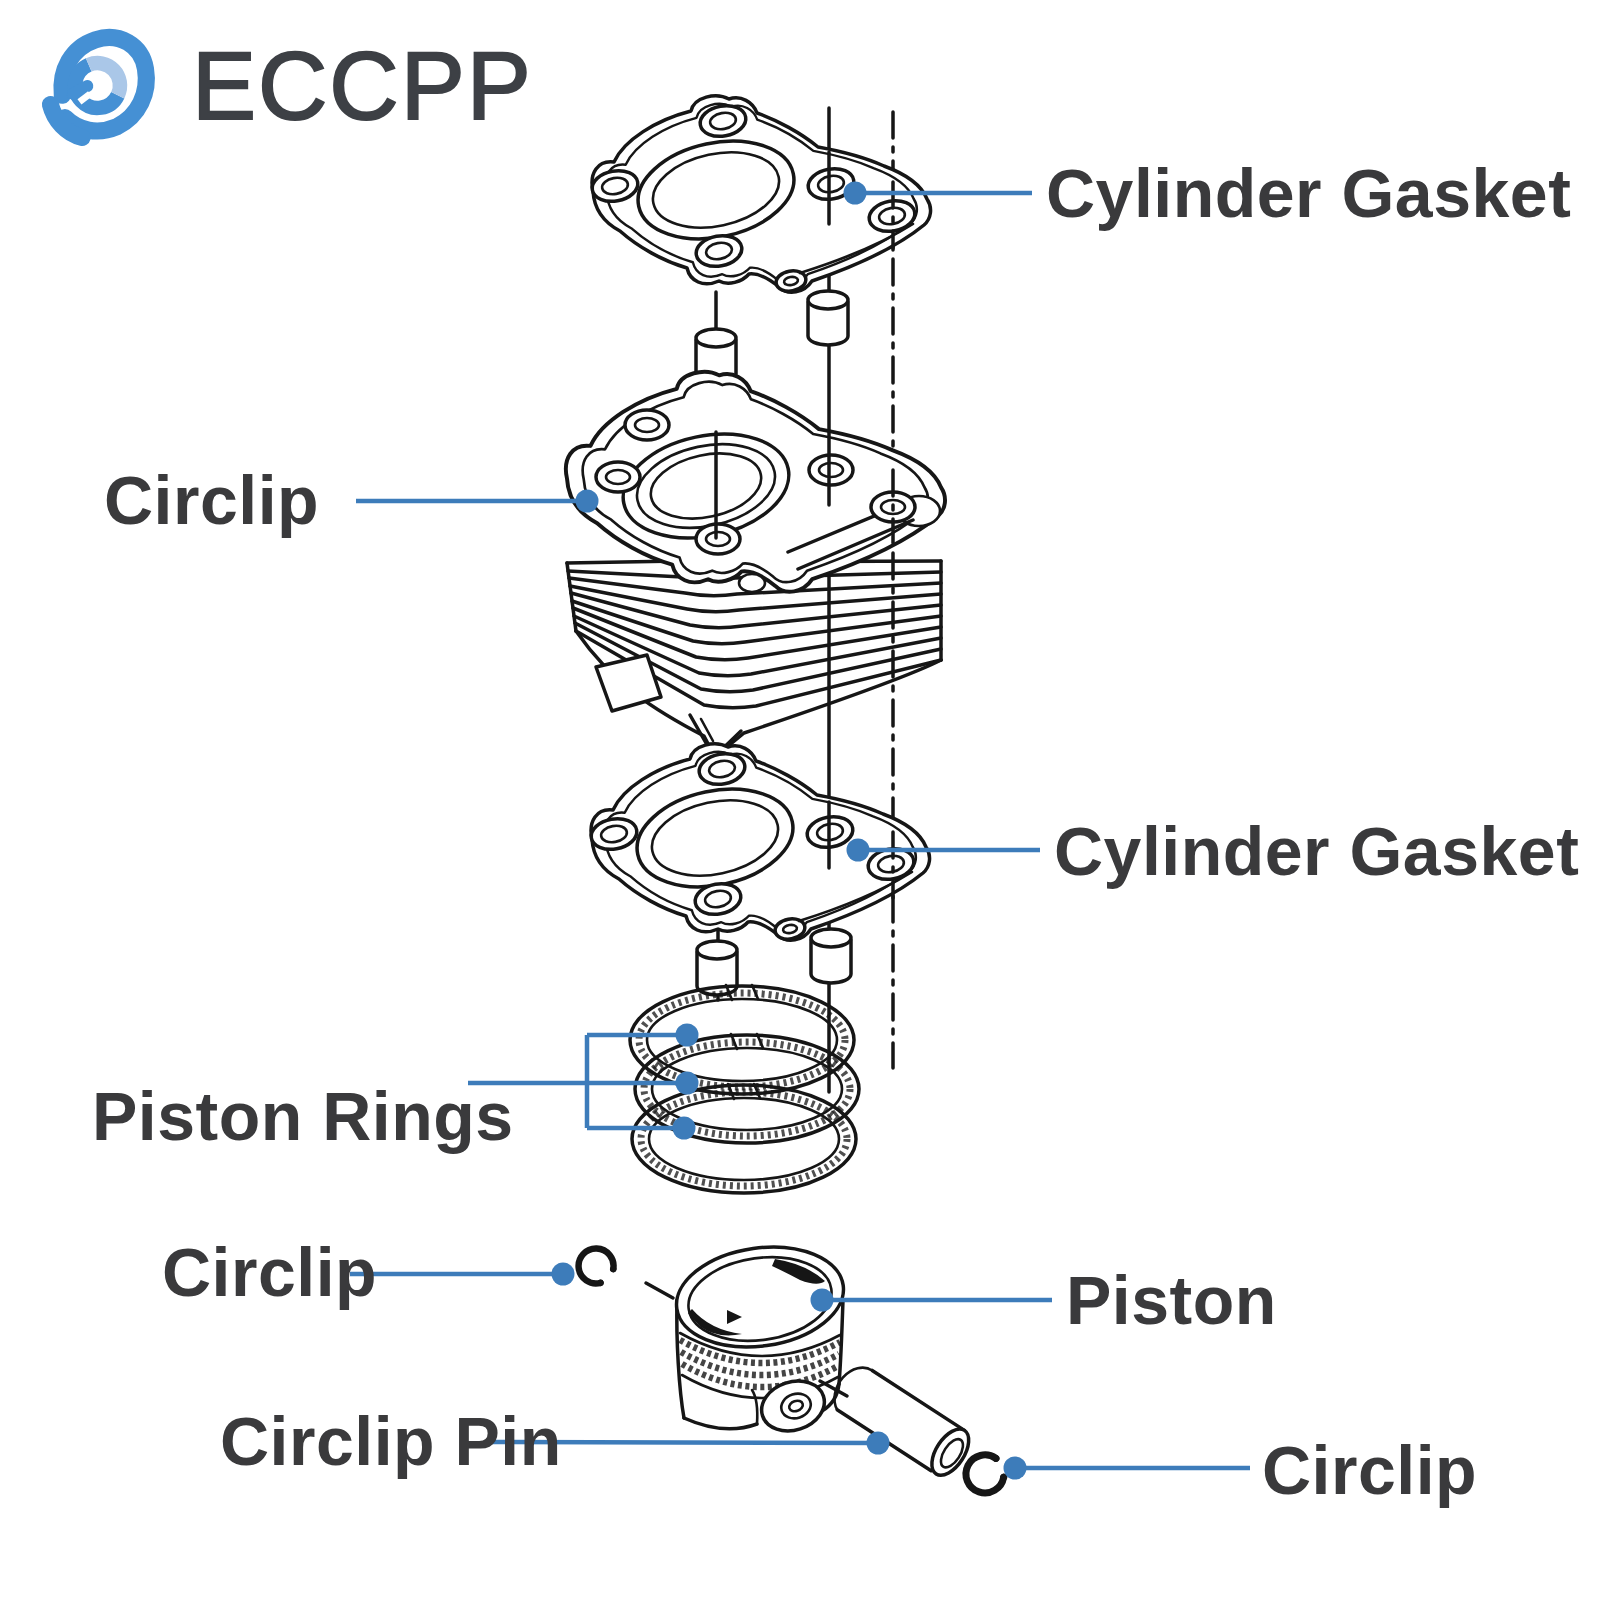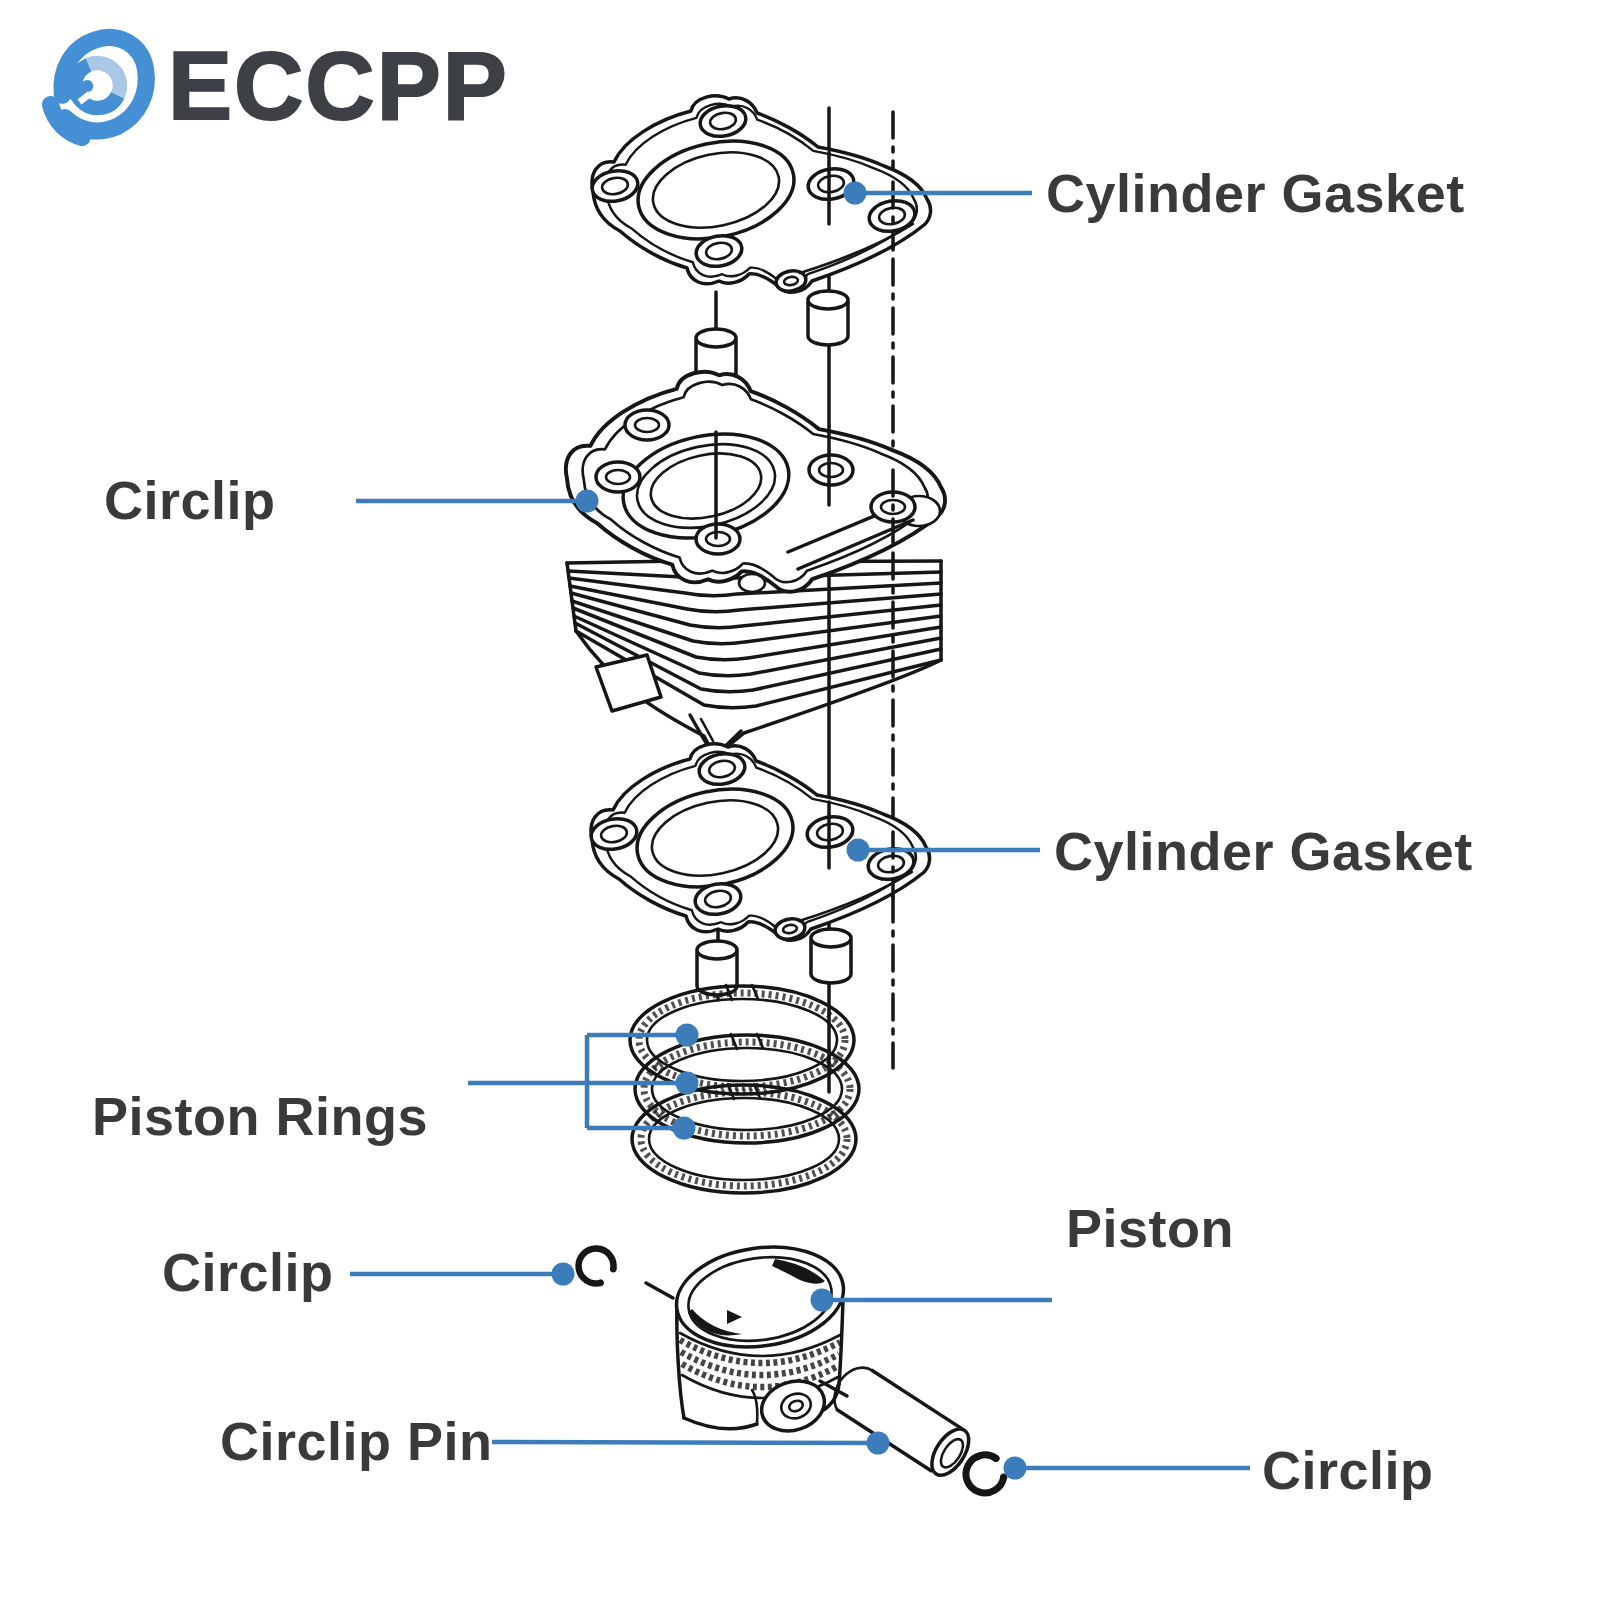--- a/index.html
+++ b/index.html
@@ -22,27 +22,27 @@
   .fw  { fill:#ffffff; }
   .filled { fill:var(--line-art); stroke:none; }
   .dash { stroke-dasharray:26 9 5 9; }
   .hatch { stroke:var(--line-art); fill:none; stroke-width:6.5; stroke-dasharray:4 3.5; opacity:.8; }
   .ringtex { stroke:var(--line-art); fill:none; stroke-width:7; stroke-dasharray:3 4; opacity:.75; }
   .blue-line { stroke:var(--accent-blue); stroke-width:4.5; fill:none; stroke-linecap:butt; }
   .blue-dot  { fill:var(--accent-blue); }
   
   .label {
     position:absolute; transform:translateY(-50%); white-space:nowrap;
-    font-size:54px; font-weight:700; color:var(--label-text); letter-spacing:0.5px;
+    font-size:68px; font-weight:700; color:var(--label-text); letter-spacing:0.5px;
   }
   
   .brand { position:absolute; left:28px; top:20px; display:flex; align-items:center; }
   .brand-name {
-    font-size:96px; font-weight:700; color:var(--brand-text);
-    letter-spacing:2px; margin-left:8px;
+    font-size:96px; font-weight:400; color:var(--brand-text);
+    letter-spacing:2px; margin-left:32px;
     -webkit-text-stroke:2px var(--brand-text);
   }
 </style>
 </head>
 <body>
 
 <div class="canvas">
 
   <svg class="diagram-svg" width="1600" height="1600" viewBox="0 0 1600 1600">
 
@@ -270,17 +270,17 @@
       <path d="M 39,62 L 47,56" stroke="#ffffff" stroke-width="5" stroke-linecap="butt"></path>
     </svg>
     <span class="brand-name">ECCPP</span>
   </div>
 
   <div class="label" style="left:1046px; top:193px">Cylinder Gasket</div>
   <div class="label" style="left:104px;  top:500px">Circlip</div>
   <div class="label" style="left:1054px; top:851px">Cylinder Gasket</div>
   <div class="label" style="left:92px;   top:1116px">Piston Rings</div>
   <div class="label" style="left:162px;  top:1272px">Circlip</div>
-  <div class="label" style="left:1066px; top:1228px">Piston</div>
+  <div class="label" style="left:1066px; top:1300px">Piston</div>
   <div class="label" style="left:220px;  top:1441px">Circlip Pin</div>
   <div class="label" style="left:1262px; top:1470px">Circlip</div>
 
 </div>
 
 </body></html>

